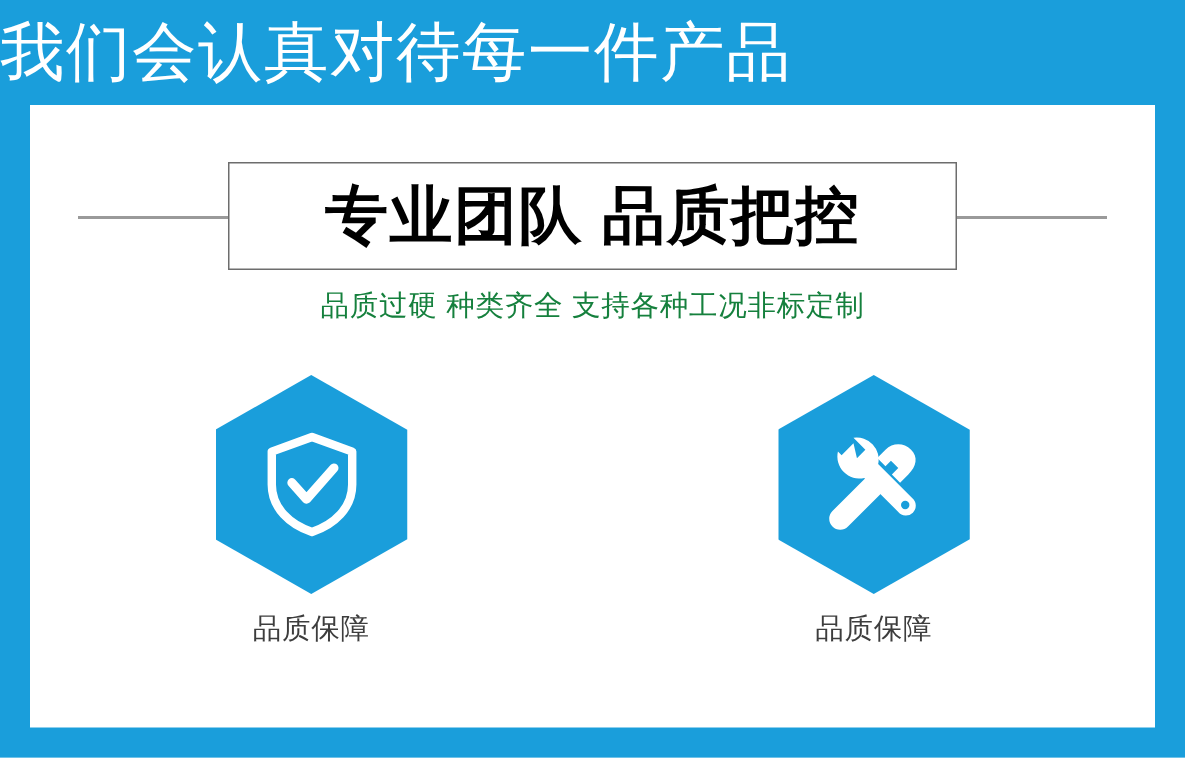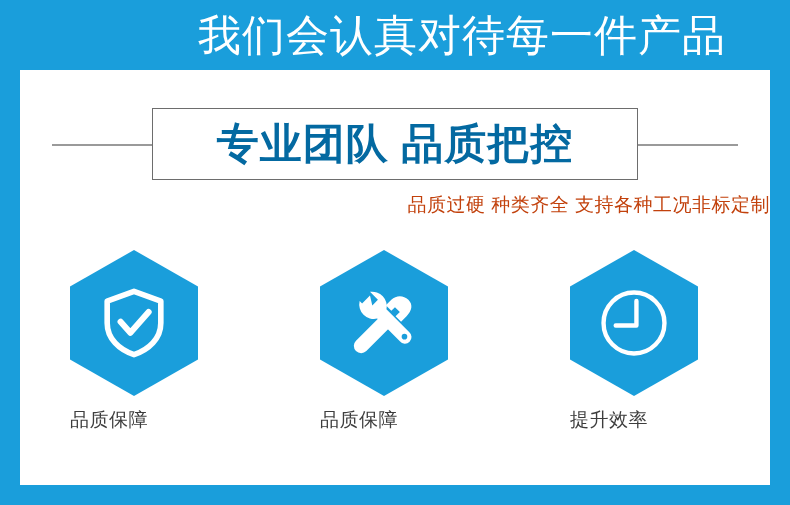--- a/index.html
+++ b/index.html
@@ -24,21 +24,21 @@
 
   
   #header {
     position: absolute;
     left: 0;
     top: 0;
     width: 726px;
     height: 70px;
     display: flex;
     align-items: center;
-    justify-content: flex-end;
+    justify-content: flex-start;
   }
   #header-title {
     color: #ffffff;
     font-size: 43px;
     line-height: 1;
     font-weight: 400;
     letter-spacing: 1px;
     white-space: nowrap;
     user-select: none;
   }
@@ -77,37 +77,37 @@
     width: 486px;
     height: 72px;
     border: 1px solid #6d6d6d;
     box-sizing: border-box;
     display: flex;
     align-items: center;
     justify-content: center;
     background: #ffffff;
   }
   #main-title {
-    color: #0369a1;
+    color: #000000;
     font-size: 42px;
     line-height: 1;
     font-weight: bold;
     letter-spacing: 1px;
     white-space: nowrap;
     user-select: none;
   }
 
   
   #subtitle {
     position: absolute;
     left: 0;
     top: 125px;
     width: 750px;
-    text-align: right;
-    color: #c2410c;
+    text-align: center;
+    color: #15803d;
     font-size: 19px;
     line-height: 1;
     letter-spacing: 0.5px;
     white-space: nowrap;
     user-select: none;
   }
 
   
   #features {
     position: absolute;
@@ -116,21 +116,21 @@
     width: 750px;
     height: 200px;
     display: flex;
     align-items: flex-start;
     justify-content: space-around;
   }
   .feature {
     width: 150px;
     display: flex;
     flex-direction: column;
-    align-items: flex-start;
+    align-items: center;
   }
   .hex-wrap {
     position: relative;
     width: 128px;
     height: 146px;
   }
   .hex {
     position: absolute;
     inset: 0;
     background: #1a9edb;
@@ -203,27 +203,17 @@
             <g fill="#ffffff">
               <path d="M52 13 C48 9 42 9 38 13 L33.5 17.5 L38 22 L41 19 L45 23 L41.5 26.5
                        L46 31 L50.5 26.5 C55 22 56 17 52 13 Z"></path>
               <path d="M33 22.5 L41.5 31 L17.5 55 A6 6 0 0 1 9 46.5 Z"></path>
             </g>
           </svg>
         </div>
         <div class="feature-label">品质保障</div>
       </div>
 
-      <div class="feature">
-        <div class="hex-wrap">
-          <div class="hex"></div>
-          <svg class="hex-icon" viewBox="0 0 64 64">
-            <circle cx="32" cy="32" r="25" fill="none" stroke="#ffffff" stroke-width="3.6"></circle>
-            <polyline points="17,34 34,34 34,14" fill="none" stroke="#ffffff" stroke-width="3.6" stroke-linecap="round" stroke-linejoin="round"></polyline>
-          </svg>
-        </div>
-        <div class="feature-label">提升效率</div>
-      </div>
 
 
     </div>
   </div>
 </div>
 
 </body></html>

